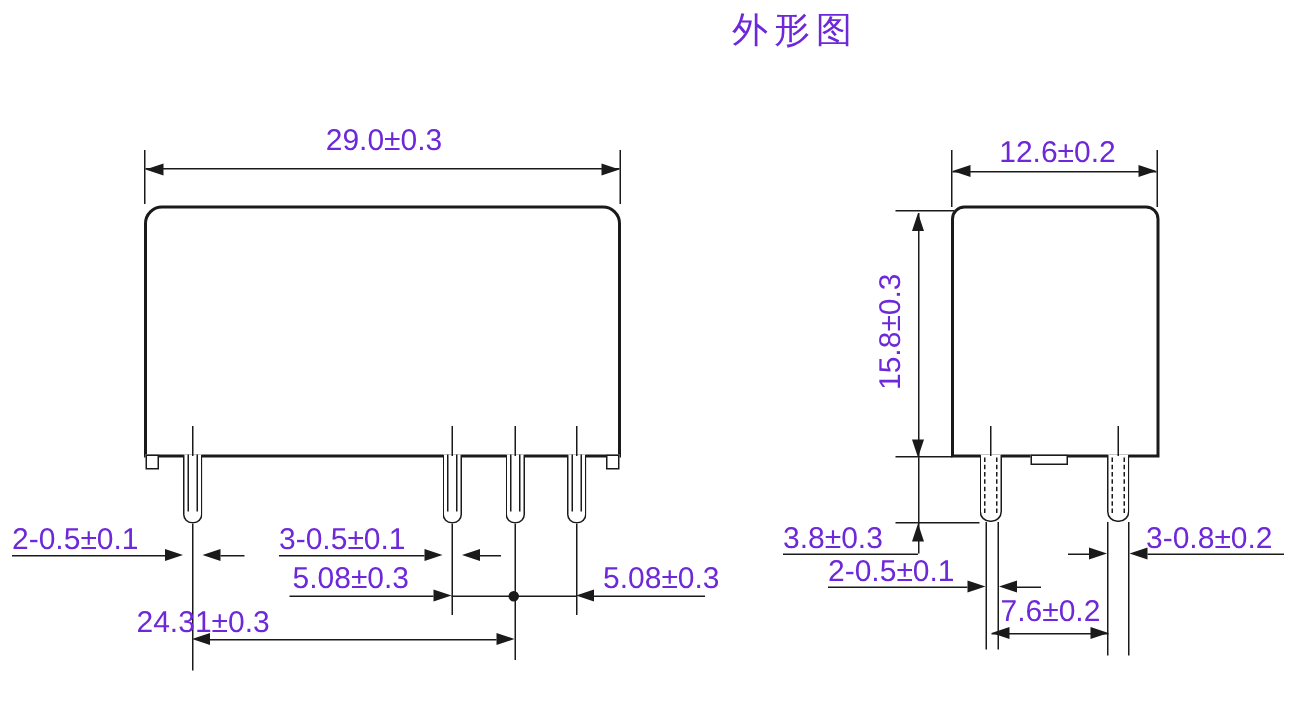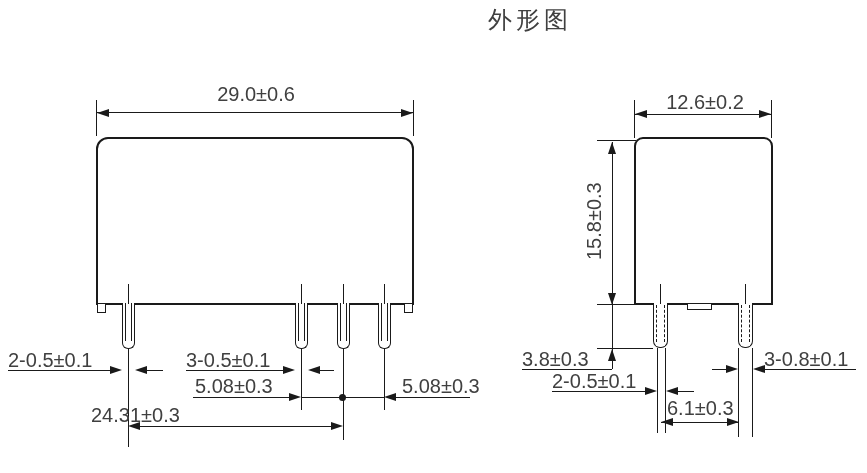--- a/index.html
+++ b/index.html
@@ -1,17 +1,17 @@
 <!DOCTYPE html>
 <html><head>
 <meta charset="utf-8">
 <style>
   html,body{margin:0;padding:0;background:#fff;}
   #stage{position:relative;width:867px;height:473px;background:#ffffff;overflow:hidden;
-         font-family:"Liberation Sans",sans-serif;color:#404040;}
+         font-family:"Liberation Sans",sans-serif;color:#6d28d9;}
   .h{position:absolute;height:1px;background:#1a1a1a;}
   .v{position:absolute;width:1px;background:#1a1a1a;}
   .vd{position:absolute;width:0;border-left:1px dashed #1a1a1a;}
   .ar{position:absolute;width:0;height:0;border-style:solid;border-color:transparent;}
   .ar.l{border-width:4px 12px 4px 0;border-right-color:#1a1a1a;}
   .ar.r{border-width:4px 0 4px 12px;border-left-color:#1a1a1a;}
   .ar.u{border-width:0 4px 12px 4px;border-bottom-color:#1a1a1a;}
   .ar.d{border-width:12px 4px 0 4px;border-top-color:#1a1a1a;}
   .dim{position:absolute;font-size:20px;line-height:20px;white-space:nowrap;}
   .dot{position:absolute;width:7px;height:7px;border-radius:50%;background:#1a1a1a;}
@@ -56,21 +56,21 @@
     <div class="v" style="left:301px;top:349px;height:61px;"></div>
     <div class="v" style="left:343px;top:349px;height:91px;"></div>
     <div class="v" style="left:384px;top:349px;height:61px;"></div>
 
     <div>
       <div class="v" style="left:96px;top:100px;height:36px;"></div>
       <div class="v" style="left:413px;top:100px;height:36px;"></div>
       <div class="h" style="left:97px;top:112px;width:316px;"></div>
       <div class="ar l" style="left:97px;top:109px;"></div>
       <div class="ar r" style="left:401px;top:109px;"></div>
-      <div class="dim" style="left:160px;top:84px;width:192px;text-align:center;">29.0±0.6</div>
+      <div class="dim" style="left:160px;top:84px;width:192px;text-align:center;">29.0±0.3</div>
     </div>
 
     <div>
       <div class="dim" style="left:8px;top:350px;">2-0.5±0.1</div>
       <div class="h" style="left:8px;top:370px;width:102px;"></div>
       <div class="ar r" style="left:110px;top:366px;"></div>
       <div class="ar l" style="left:135px;top:366px;"></div>
       <div class="h" style="left:147px;top:370px;width:16px;"></div>
     </div>
 
@@ -148,28 +148,28 @@
 
     <div>
       <div class="dim" style="left:552px;top:371px;">2-0.5±0.1</div>
       <div class="h" style="left:552px;top:391px;width:93px;"></div>
       <div class="ar r" style="left:645px;top:387px;"></div>
       <div class="ar l" style="left:666px;top:387px;"></div>
       <div class="h" style="left:678px;top:391px;width:16px;"></div>
     </div>
 
     <div>
-      <div class="dim" style="left:667px;top:398px;">6.1±0.3</div>
+      <div class="dim" style="left:667px;top:398px;">7.6±0.2</div>
       <div class="h" style="left:661px;top:422px;width:78px;"></div>
       <div class="ar l" style="left:661px;top:418px;"></div>
       <div class="ar r" style="left:727px;top:418px;"></div>
     </div>
 
     <div>
       <div class="h" style="left:712px;top:369px;width:14px;"></div>
       <div class="ar r" style="left:726px;top:365px;"></div>
       <div class="ar l" style="left:753px;top:365px;"></div>
       <div class="h" style="left:765px;top:369px;width:91px;"></div>
-      <div class="dim" style="left:764px;top:349px;">3-0.8±0.1</div>
+      <div class="dim" style="left:764px;top:349px;">3-0.8±0.2</div>
     </div>
   </div>
 
 </div>
 
 </body></html>

